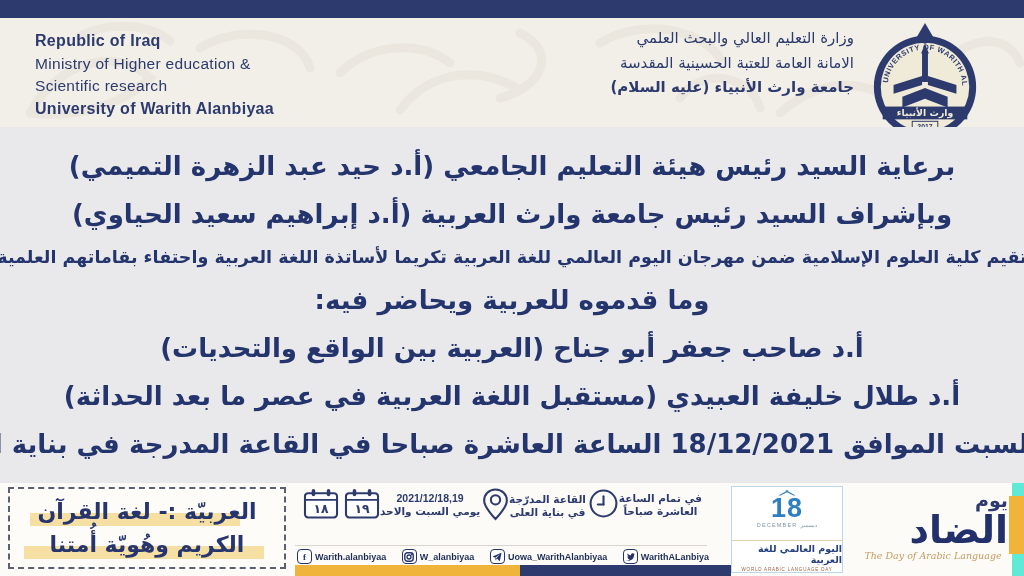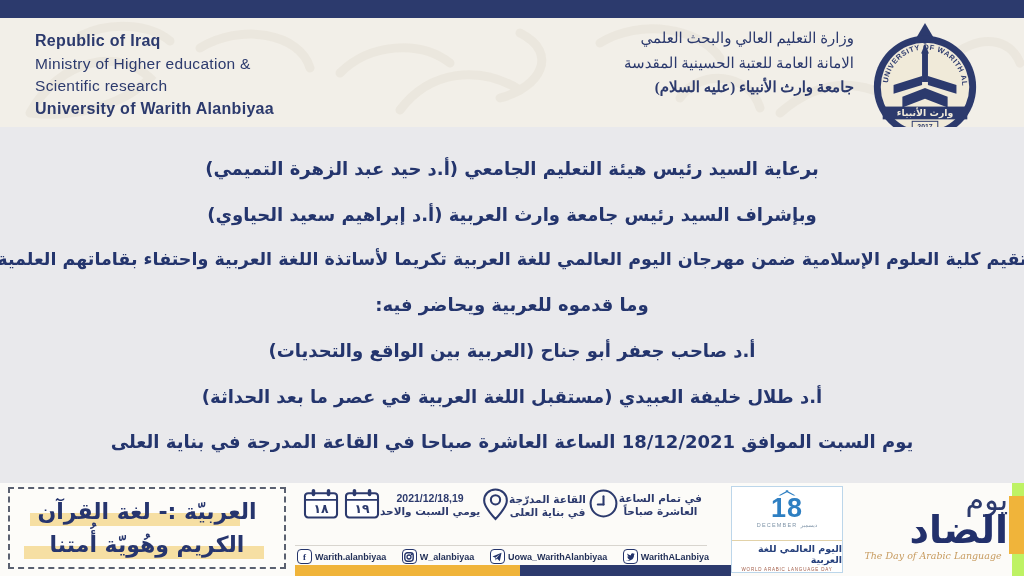--- a/index.html
+++ b/index.html
@@ -1,39 +1,39 @@
 <!DOCTYPE html>
 <html lang="en"><head>
 <meta charset="utf-8">
 <style>
   * { margin:0; padding:0; box-sizing:border-box; }
   html,body { width:1024px; height:576px; }
   body { font-family:"DejaVu Sans", sans-serif; }
-  .page { position:relative; width:1024px; height:576px; overflow:hidden; background:#bef264; }
+  .page { position:relative; width:1024px; height:576px; overflow:hidden; background:#5eead4; }
 
   
   .topbar { position:absolute; left:0; top:0; width:1024px; height:18px; background:#2c3a6d; }
 
   
   .header { position:absolute; left:0; top:18px; width:1024px; height:109px; background:#f2efe8; }
   .pattern-svg { position:absolute; left:0; top:0; width:100%; height:100%; }
   .eng-block { position:absolute; left:35px; top:12px; color:#2c3a6d;
                font-family:"Liberation Sans", sans-serif; letter-spacing:.3px; }
   .eng-line { font-size:15.5px; line-height:22.5px; font-weight:400; }
   .eng-line.b { font-weight:700; font-size:16px; }
   .ar-block { position:absolute; right:170px; top:8px; direction:rtl; 
-              color:#2c3a6d; font-size:15px; line-height:24.5px;font-family:Liberation Serif, serif; }
+              color:#2c3a6d; font-size:15px; line-height:24.5px; }
   .ar-line.b { font-weight:700; }
   .logo-wrap { position:absolute; left:866px; top:4px; width:118px; height:118px; }
 
   
   .bodyarea { position:absolute; left:0; top:127px; width:1024px; height:356px; background:#e9e9ec;
               display:flex; flex-direction:column; justify-content:space-evenly; align-items:center;
               padding:6px 0; }
-  .body-line { direction:rtl; white-space:nowrap; font-weight:700; color:#24356d; font-size:18px; }
+  .body-line { direction:rtl; white-space:nowrap; font-weight:700; color:#24356d; font-size:26px; }
   .body-line.long { font-size:17.5px; }
 
   
   .footer { position:absolute; left:0; top:483px; width:1012px; height:93px; background:#fcfbf8; }
 
   .slogan-box { position:absolute; left:8px; top:4px; width:278px; height:82px;
                 border:2px dashed #5a6070; background:#fdfcf9; text-align:center;
                 padding-top:6px; overflow:hidden; }
   .slogan-line { position:relative; z-index:1; direction:rtl; font-weight:700;
                  color:#26356e; font-size:22px; line-height:33px; }
@@ -67,21 +67,21 @@
   .dec18-number { font-family:"Liberation Sans", sans-serif; font-weight:700; font-size:27px;
                   line-height:25px; color:#2e7fc2; letter-spacing:1px; }
   .dec18-month { font-family:"Liberation Sans", sans-serif; font-size:5.5px; letter-spacing:1.2px;
                  color:#7f94a8; margin-top:1px; display:flex; gap:3px; align-items:center; }
   .dec18-callig { direction:rtl; font-weight:700; font-size:9.5px; color:#26407c; margin-top:12px;
                   border-top:1px solid #e2d2a8; padding-top:2px; }
   .dec18-caption { font-family:"Liberation Sans", sans-serif; font-size:4.5px; letter-spacing:.8px;
                    color:#a05a45; margin-top:2px; }
 
   .wordmark { position:absolute; left:858px; top:6px; width:150px; text-align:right; direction:rtl; }
-  .wm-top  { font-weight:400; font-size:30px; line-height:22px; color:#2c3a6d; padding-left:14px; }
+  .wm-top  { font-weight:700; font-size:19px; line-height:22px; color:#2c3a6d; padding-left:14px; }
   .wm-main { font-weight:700; font-size:38px; line-height:38px; color:#22306b; }
   .wm-tagline { direction:ltr; font-family:"DejaVu Serif", serif; font-style:italic;
                 font-size:9.5px; color:#c79b5f; text-align:center; margin-top:1px; }
 
   .side-yellow-bar { position:absolute; left:1009px; top:13px; width:15px; height:58px; background:#f0b43a; }
 </style>
 </head>
 <body>
 
 <div class="page">

